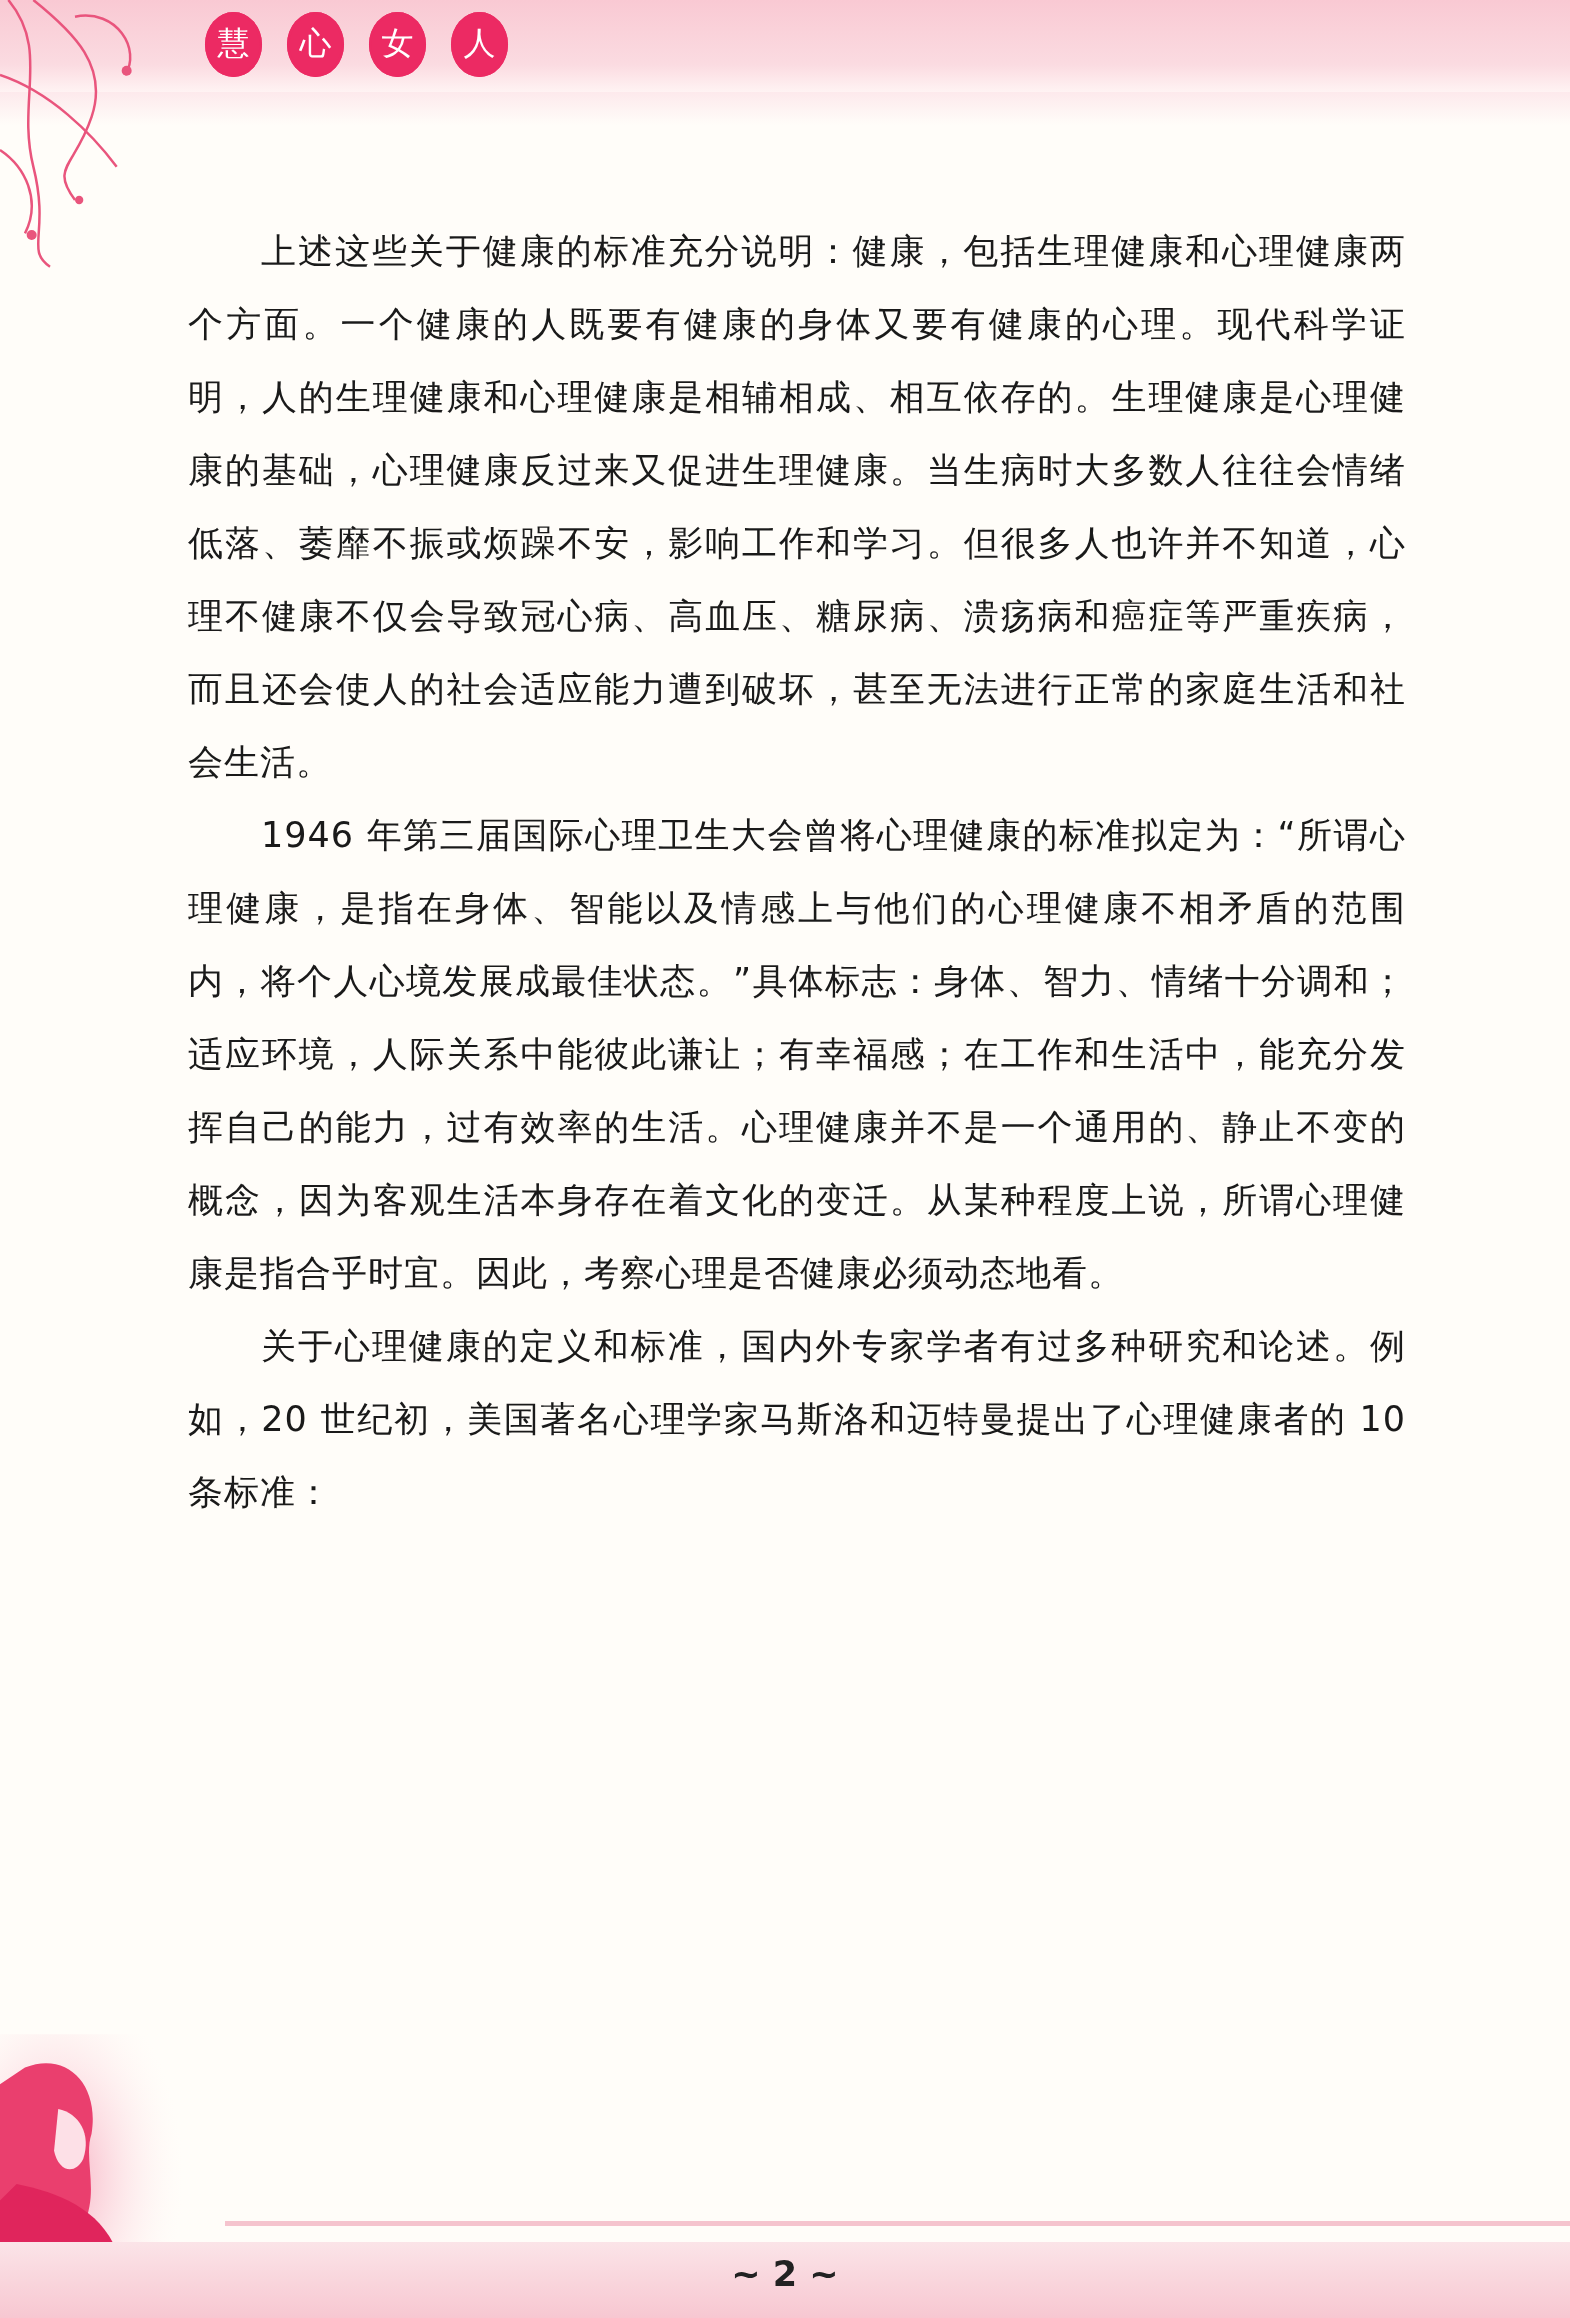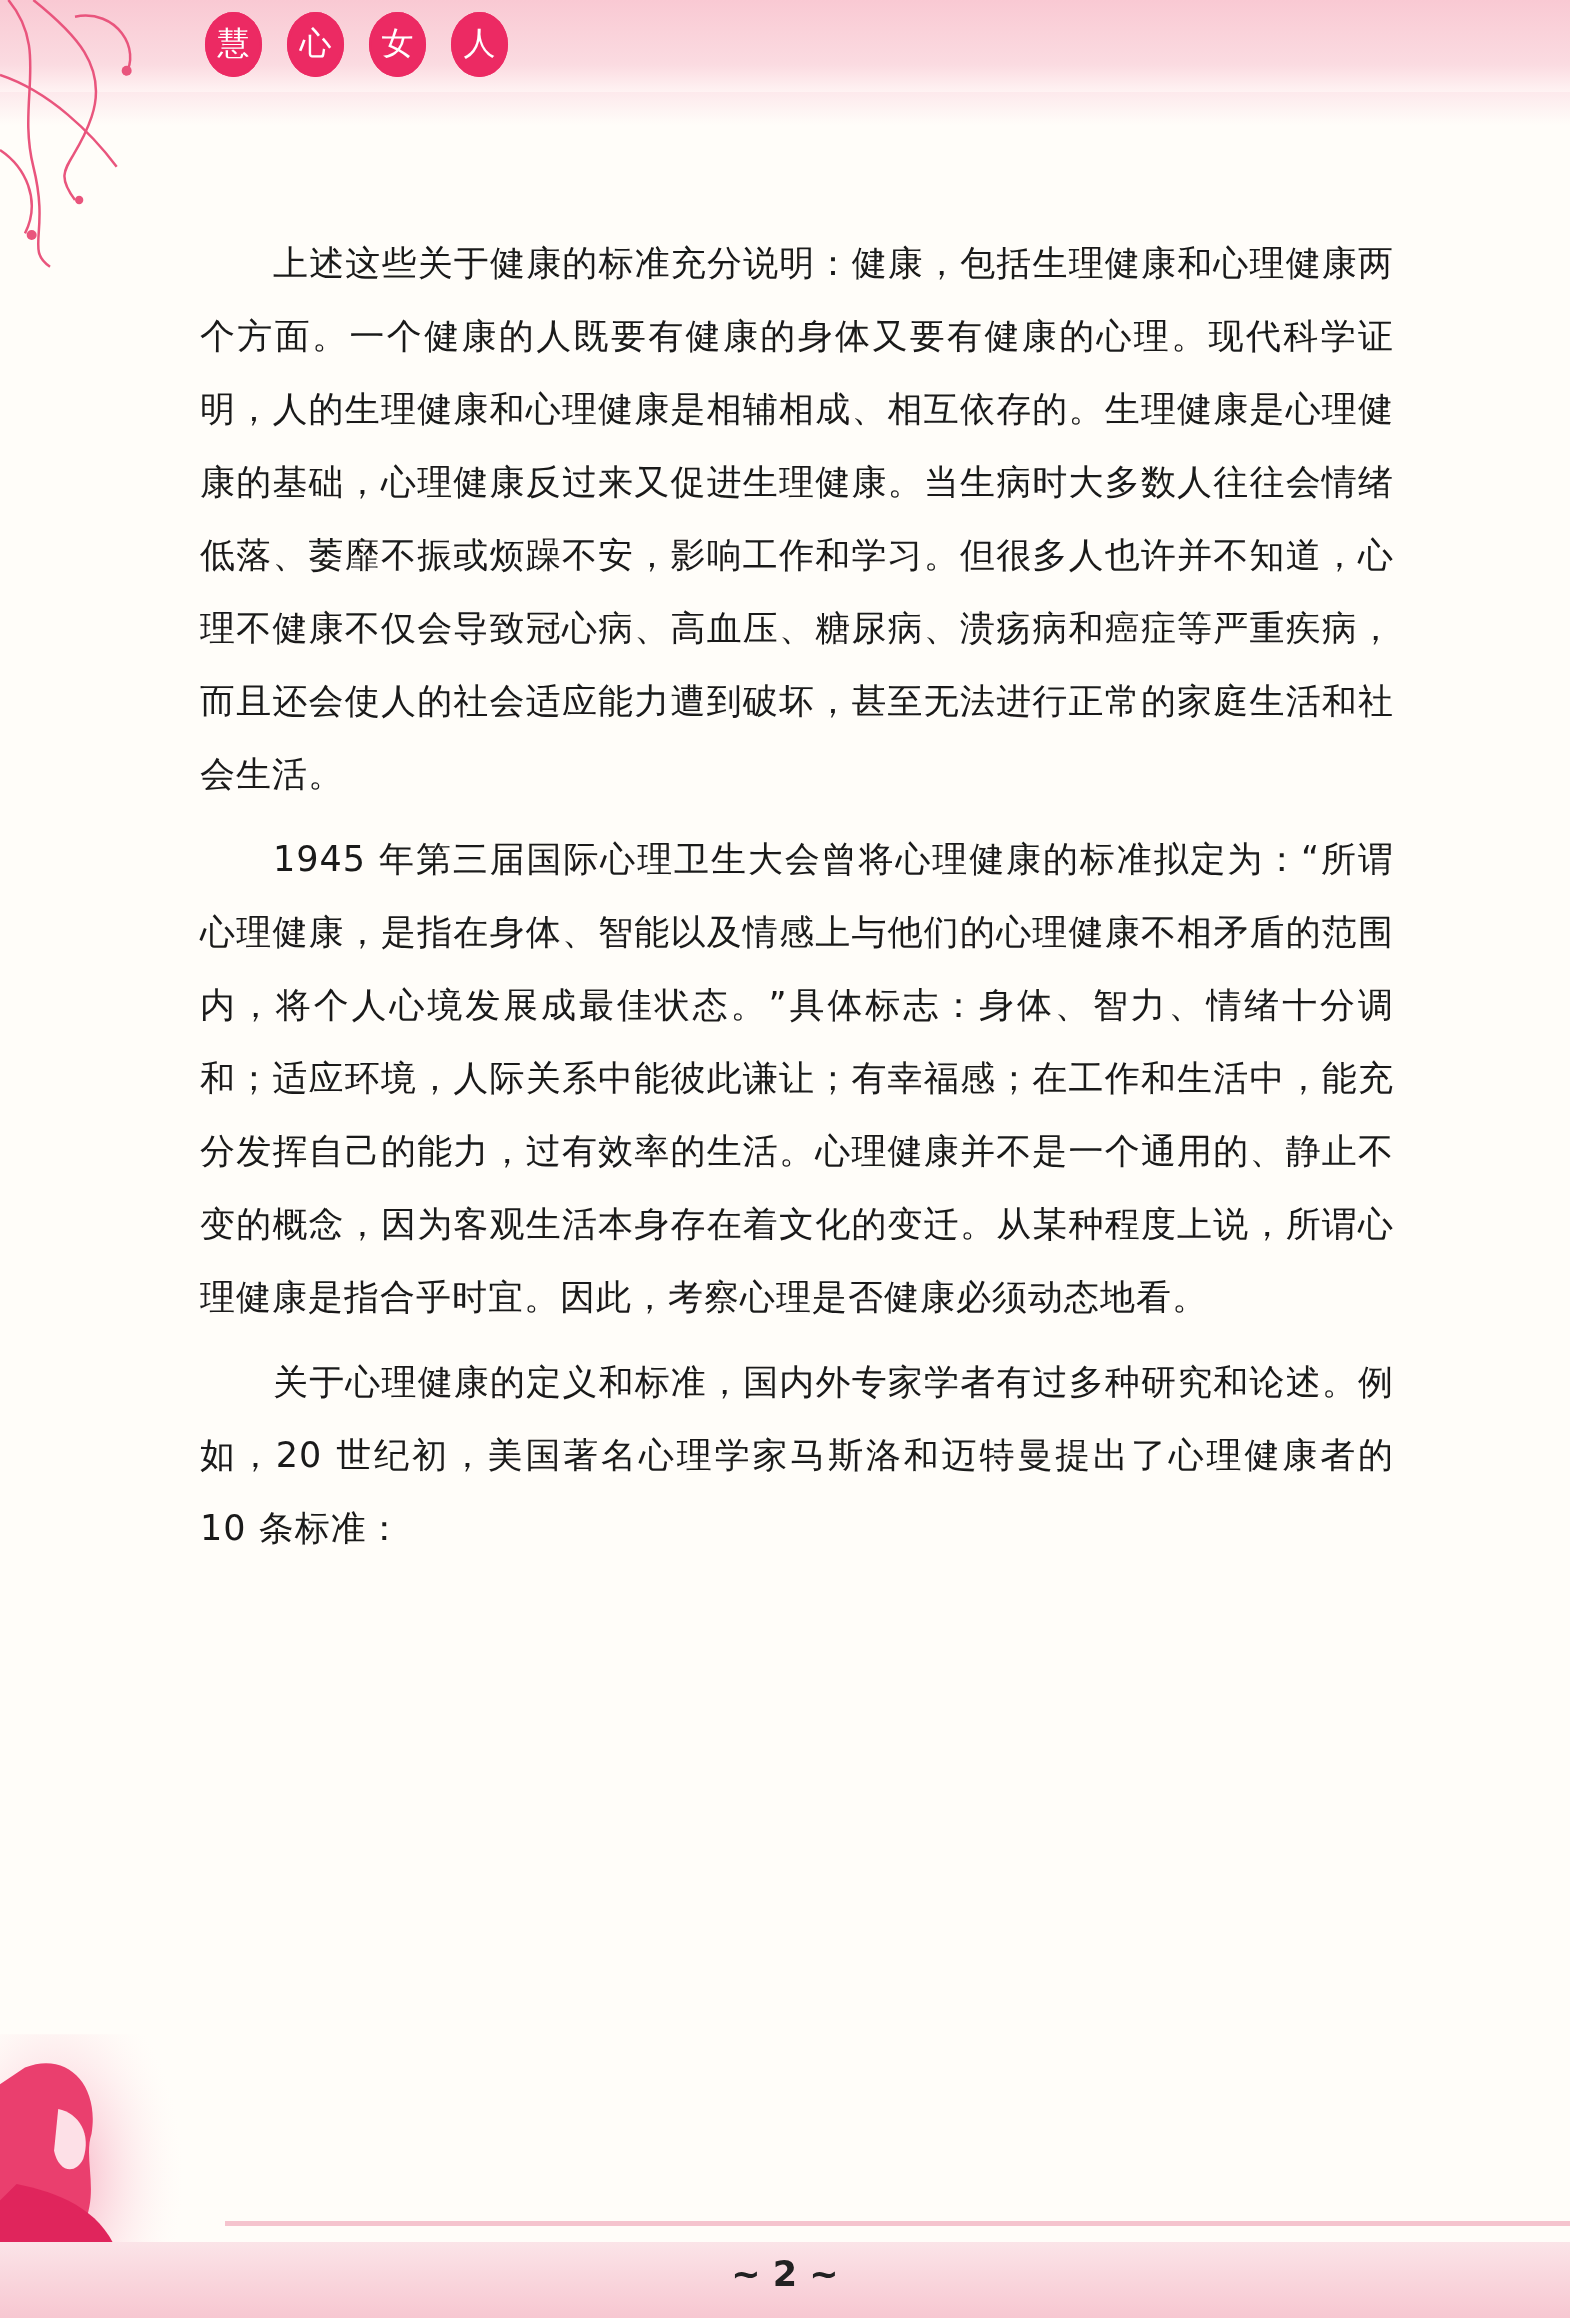--- a/index.html
+++ b/index.html
@@ -3,21 +3,21 @@
 <meta charset="utf-8">
 <style>
   html,body{margin:0;padding:0;}
   body{width:1570px;height:2319px;position:relative;overflow:hidden;background:#fffdf9;font-family:"DejaVu Sans","Liberation Sans",sans-serif;color:#1a1a1a;}
   .top-band{position:absolute;left:0;top:0;width:1570px;height:92px;background:linear-gradient(180deg,#f9c9d3 0%,#fbdbe1 70%,#fff3f3 100%);}
   .top-fade{position:absolute;left:0;top:92px;width:1570px;height:33px;background:linear-gradient(180deg,#fde9ec,#fffdf9);}
   .swirl{position:absolute;left:0;top:0;width:200px;height:275px;}
   .badges{position:absolute;left:205px;top:11.7px;display:flex;gap:25px;}
   .badge{width:57px;height:65px;border-radius:50%;background:#ec2a63;color:#fff;font-size:32px;display:flex;align-items:center;justify-content:center;box-shadow:0 0 0 2.5px #ec2a63 inset;}
   .content{position:absolute;left:188px;top:215px;width:1218px;font-size:35px;line-height:73px;letter-spacing:1px;}
-  .para{margin:12px;text-align:justify;text-indent:73px;}
+  .para{margin:0;text-align:justify;text-indent:73px;}
   .item{margin:0;padding-left:73px;font-weight:bold;font-style:italic;}
   .bottom-line{position:absolute;left:225px;top:2221px;width:1345px;height:5px;background:#f5c4ce;}
   .bottom-band{position:absolute;left:0;top:2242px;width:1570px;height:77px;background:linear-gradient(180deg,#fbe4e8,#f7c7d1);}
   .page-number{position:absolute;left:0;top:2254px;width:1570px;text-align:center;font-size:35px;font-weight:bold;color:#222;}
   .lady{position:absolute;left:0;top:2034px;width:183px;height:285px;}
 </style>
 </head>
 <body>
 
 <div class="top-band"></div>
@@ -38,21 +38,21 @@
 
 <div class="badges">
   <div class="badge">慧</div>
   <div class="badge">心</div>
   <div class="badge">女</div>
   <div class="badge">人</div>
 </div>
 
 <div class="content">
   <p class="para">上述这些关于健康的标准充分说明：健康，包括生理健康和心理健康两个方面。一个健康的人既要有健康的身体又要有健康的心理。现代科学证明，人的生理健康和心理健康是相辅相成、相互依存的。生理健康是心理健康的基础，心理健康反过来又促进生理健康。当生病时大多数人往往会情绪低落、萎靡不振或烦躁不安，影响工作和学习。但很多人也许并不知道，心理不健康不仅会导致冠心病、高血压、糖尿病、溃疡病和癌症等严重疾病，而且还会使人的社会适应能力遭到破坏，甚至无法进行正常的家庭生活和社会生活。</p>
-  <p class="para">1945 年第三届国际心理卫生大会曾将心理健康的标准拟定为：“所谓心理健康，是指在身体、智能以及情感上与他们的心理健康不相矛盾的范围内，将个人心境发展成最佳状态。”具体标志：身体、智力、情绪十分调和；适应环境，人际关系中能彼此谦让；有幸福感；在工作和生活中，能充分发挥自己的能力，过有效率的生活。心理健康并不是一个通用的、静止不变的概念，因为客观生活本身存在着文化的变迁。从某种程度上说，所谓心理健康是指合乎时宜。因此，考察心理是否健康必须动态地看。</p>
+  <p class="para">1946 年第三届国际心理卫生大会曾将心理健康的标准拟定为：“所谓心理健康，是指在身体、智能以及情感上与他们的心理健康不相矛盾的范围内，将个人心境发展成最佳状态。”具体标志：身体、智力、情绪十分调和；适应环境，人际关系中能彼此谦让；有幸福感；在工作和生活中，能充分发挥自己的能力，过有效率的生活。心理健康并不是一个通用的、静止不变的概念，因为客观生活本身存在着文化的变迁。从某种程度上说，所谓心理健康是指合乎时宜。因此，考察心理是否健康必须动态地看。</p>
   <p class="para">关于心理健康的定义和标准，国内外专家学者有过多种研究和论述。例如，20 世纪初，美国著名心理学家马斯洛和迈特曼提出了心理健康者的 10 条标准：</p>
 </div>
 
 <svg class="lady" viewBox="0 0 220 342">
   <defs>
     <radialGradient id="g" cx="0.3" cy="0.5" r="0.7">
       <stop offset="0" stop-color="#f6a4ba"></stop>
       <stop offset="1" stop-color="#fff3f3" stop-opacity="0"></stop>
     </radialGradient>
   </defs>

